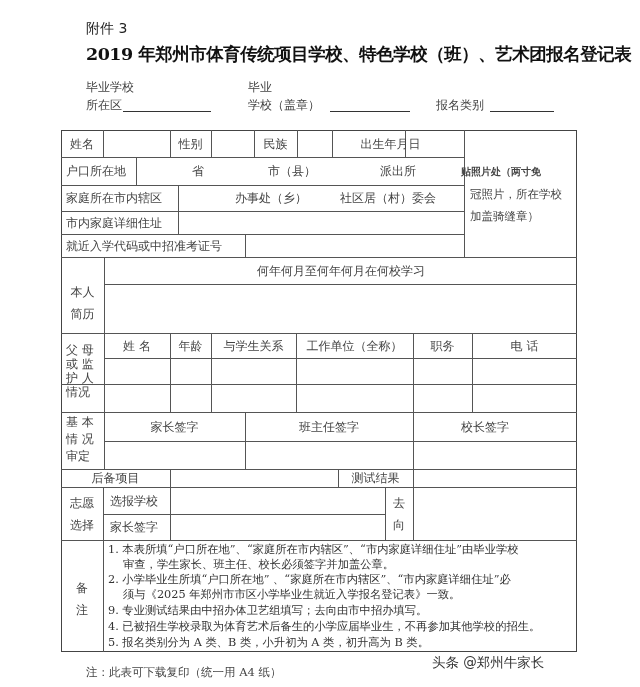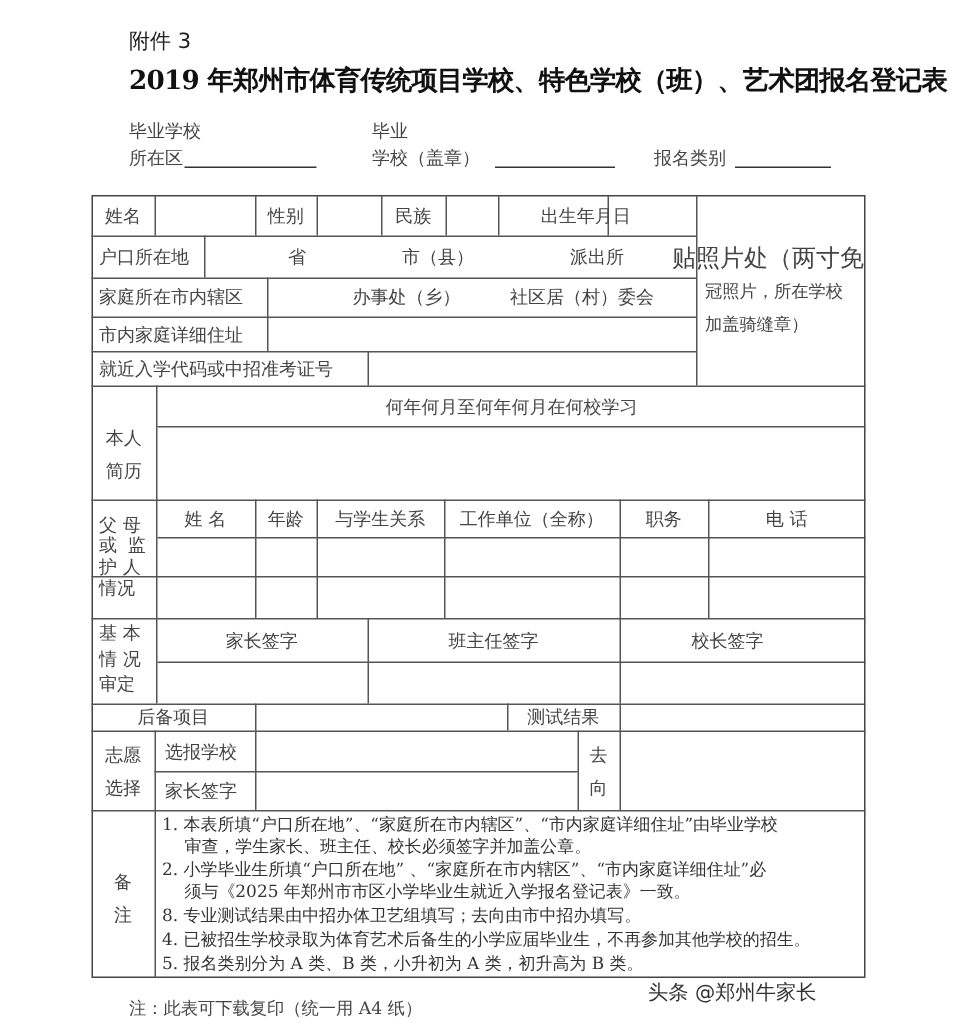--- a/index.html
+++ b/index.html
@@ -89,21 +89,21 @@
 <div class="t c" style="left:61px;top:137px;width:42px;">姓名</div>
 <div class="cell" style="left:104px;top:131px;width:66px;height:26px;"></div>
 <div class="t c" style="left:170px;top:137px;width:41px;">性别</div>
 <div class="cell" style="left:212px;top:131px;width:42px;height:26px;"></div>
 <div class="t c" style="left:254px;top:137px;width:43px;">民族</div>
 <div class="cell" style="left:298px;top:131px;width:34px;height:26px;"></div>
 <div class="t c" style="left:332px;top:137px;width:73px;padding-left:22px;">出生年月日</div>
 <div class="cell" style="left:406px;top:131px;width:58px;height:26px;"></div>
 
 <div class="cell" style="left:465px;top:131px;width:111px;height:126px;"></div>
-<div class="t" style="left:448px;top:165px;font-size:16px;">贴照片处（两寸免</div>
+<div class="t" style="left:461px;top:165px;font-size:10px;font-weight:bold;">贴照片处（两寸免</div>
 <div class="t" style="left:470px;top:187px;font-size:11.5px;">冠照片，所在学校</div>
 <div class="t" style="left:470px;top:209px;font-size:11.5px;">加盖骑缝章）</div>
 
 <div class="t" style="left:66px;top:164px;">户口所在地</div>
 <div class="t" style="left:192px;top:164px;">省</div>
 <div class="t" style="left:268px;top:164px;">市（县）</div>
 <div class="t" style="left:380px;top:164px;">派出所</div>
 
 <div class="t" style="left:66px;top:191px;">家庭所在市内辖区</div>
 <div class="t" style="left:235px;top:191px;">办事处（乡）</div>
@@ -114,21 +114,21 @@
 
 <div class="t" style="left:66px;top:239px;">就近入学代码或中招准考证号</div>
 <div class="cell" style="left:246px;top:235px;width:218px;height:22px;"></div>
 
 <div class="t c" style="left:61px;top:285px;width:43px;">本人</div>
 <div class="t c" style="left:61px;top:307px;width:43px;">简历</div>
 <div class="t c" style="left:105px;top:264px;width:472px;">何年何月至何年何月在何校学习</div>
 <div class="cell" style="left:105px;top:285px;width:471px;height:48px;"></div>
 
 <div class="t" style="left:66px;top:343px;">父 母</div>
-<div class="t" style="left:66px;top:357px;font-family:Liberation Mono, monospace;">或 监</div>
+<div class="t" style="left:66px;top:357px;">或 监</div>
 <div class="t" style="left:66px;top:371px;">护 人</div>
 <div class="t" style="left:66px;top:385px;">情况</div>
 
 <div class="t c" style="left:104px;top:339px;width:66px;">姓 名</div>
 <div class="t c" style="left:170px;top:339px;width:41px;">年龄</div>
 <div class="t c" style="left:211px;top:339px;width:85px;">与学生关系</div>
 <div class="t c" style="left:296px;top:339px;width:117px;">工作单位（全称）</div>
 <div class="t c" style="left:413px;top:339px;width:59px;">职务</div>
 <div class="t c" style="left:472px;top:339px;width:105px;">电 话</div>
 <div class="cell" style="left:105px;top:359px;width:471px;height:25px;"></div>
@@ -159,19 +159,19 @@
 <div class="t c" style="left:385px;top:518px;width:28px;">向</div>
 <div class="cell" style="left:414px;top:488px;width:162px;height:52px;"></div>
 
 <div class="t c" style="left:61px;top:581px;width:42px;">备</div>
 <div class="t c" style="left:61px;top:603px;width:42px;">注</div>
 <div class="notes">
   <div class="t" style="left:108px;top:543px;">1. 本表所填“户口所在地”、“家庭所在市内辖区”、“市内家庭详细住址”由毕业学校</div>
   <div class="t" style="left:123px;top:558px;">审查，学生家长、班主任、校长必须签字并加盖公章。</div>
   <div class="t" style="left:108px;top:573px;">2. 小学毕业生所填“户口所在地” 、“家庭所在市内辖区”、“市内家庭详细住址”必</div>
   <div class="t" style="left:123px;top:588px;">须与《2025 年郑州市市区小学毕业生就近入学报名登记表》一致。</div>
-  <div class="t" style="left:108px;top:604px;">8. 专业测试结果由中招办体卫艺组填写；去向由市中招办填写。</div>
+  <div class="t" style="left:108px;top:604px;">9. 专业测试结果由中招办体卫艺组填写；去向由市中招办填写。</div>
   <div class="t" style="left:108px;top:620px;">4. 已被招生学校录取为体育艺术后备生的小学应届毕业生，不再参加其他学校的招生。</div>
   <div class="t" style="left:108px;top:636px;">5. 报名类别分为 A 类、B 类，小升初为 A 类，初升高为 B 类。</div>
 </div>
 
 <div class="t" style="left:86px;top:665px;font-size:11.5px;">注：此表可下载复印（统一用 A4 纸）</div>
 <div class="t watermark" style="left:432px;top:655px;">头条 @郑州牛家长</div>
 
 </body></html>

